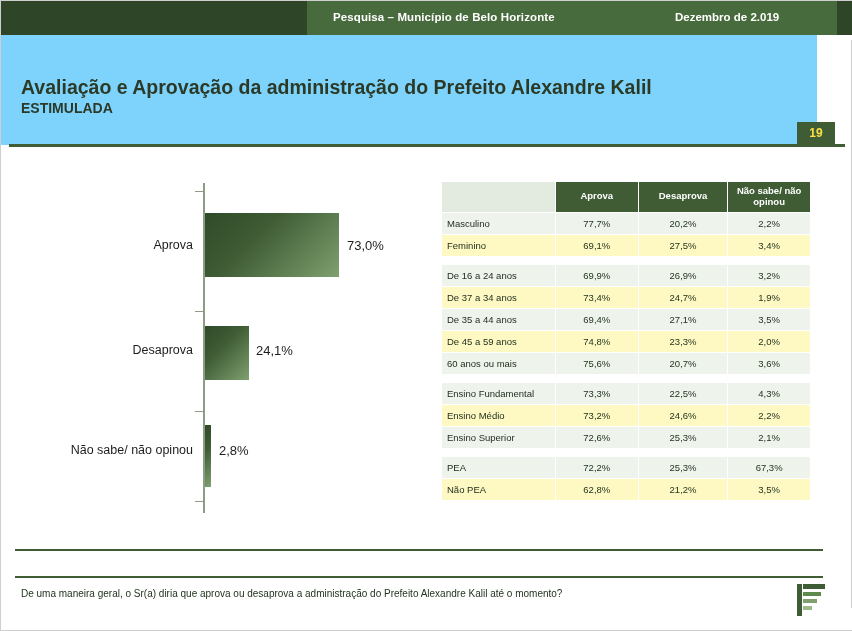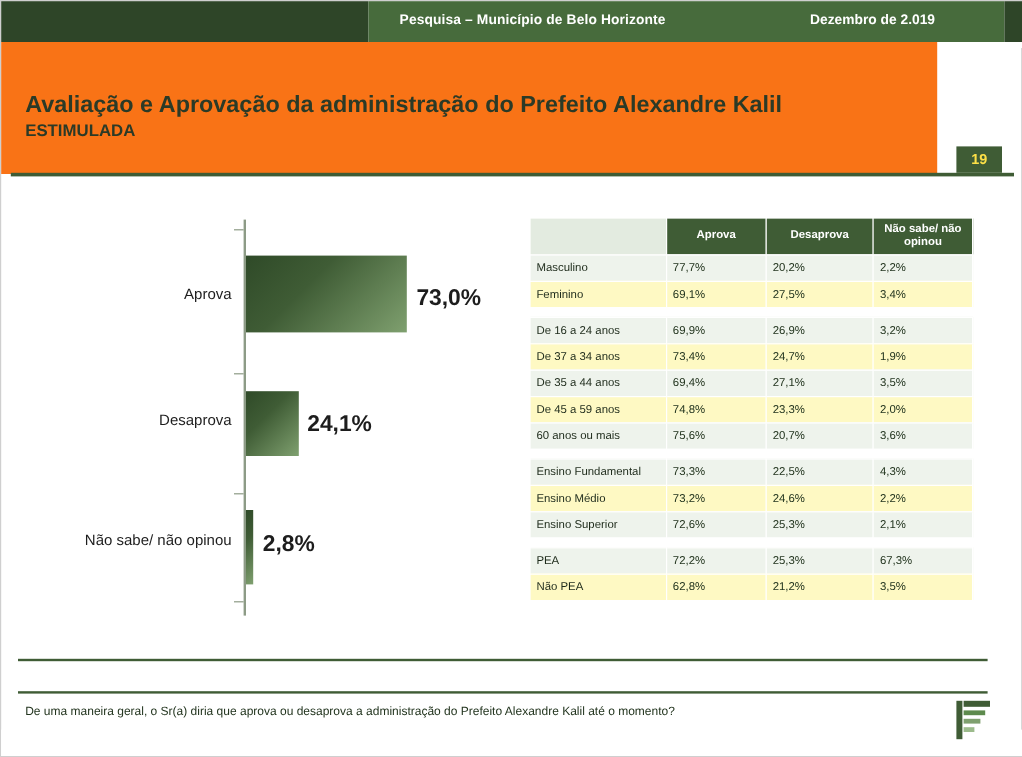--- a/index.html
+++ b/index.html
@@ -69,21 +69,22 @@
     font-size: 11.5px;
     font-weight: bold;
   }
   
   .title-block {
     position: absolute;
     left: 0;
     top: 34px;
     width: 780px;
     height: 110px;
-    background: #f97316;
+    background: #7dd3fc;
+    padding-left: 36px;
   }
   .slide-title {
     position: absolute;
     left: 20px;
     top: 41px;
     font-size: 19.5px;
     font-weight: bold;
     color: #2b3a27;
   }
   .slide-subtitle {
@@ -146,23 +147,23 @@
   }
   .bar-label {
     position: absolute;
     font-size: 12.5px;
     color: #1d1d1d;
     text-align: right;
     right: 228px;
   }
   .bar-value {
     position: absolute;
-    font-size: 19px;
+    font-size: 13px;
     color: #1d1d1d;
-    font-weight: bold;
+    font-weight: normal;
   }
   
   .table-wrap {
     position: absolute;
     left: 440px;
     top: 180px;
     width: 370px;
   }
   table.data {
     border-collapse: collapse;
@@ -189,20 +190,21 @@
     border: 1px solid #ffffff;
     font-size: 9.5px;
     height: 13px;
   }
   table.data td.rowlabel {
     text-align: left;
     width: 133px;
     color: #1d2a1a;
   }
   table.data td.num {
+    text-align: center;
     width: 100px;
   }
   tr.band-a td { background: #eef3ec; }
   tr.band-b td { background: #fef9c3; }
   tr.spacer td {
     background: #ffffff;
     border: none;
     height: 7px;
     padding: 0;
   }

